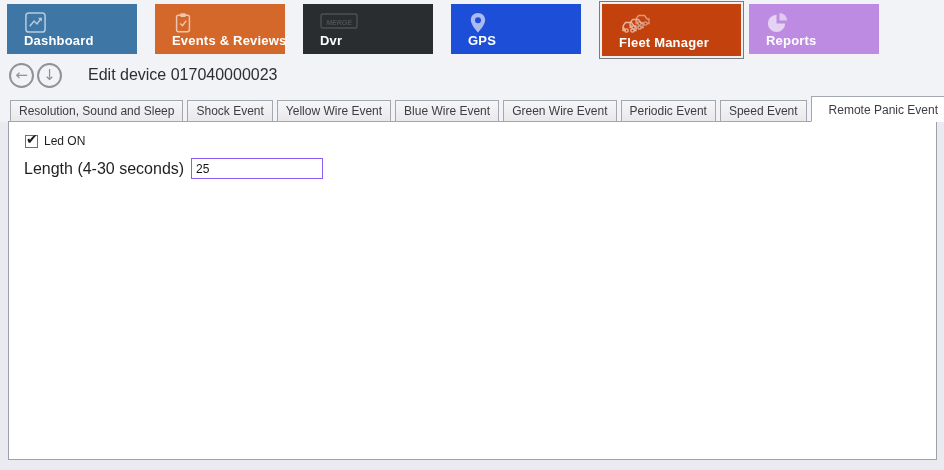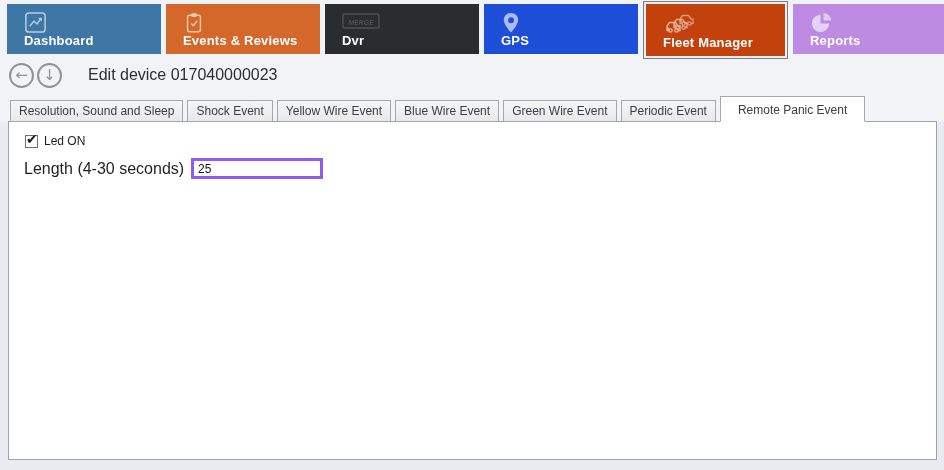--- a/index.html
+++ b/index.html
@@ -7,22 +7,22 @@
   body {
     font-family: "Liberation Sans", sans-serif;
     background: #e9ebf0;
     overflow: hidden;
   }
   .header { background: #f2f3f6; padding-top: 4px; }
 
   
   .tiles { display: flex; padding-left: 7px; height: 50px; align-items: flex-start; }
   .tile {
-    width: 154px; height: 50px; position: relative; color: #fff;
-    margin-right: 5px; cursor: pointer; flex: none;
+    width: 130px; height: 50px; position: relative; color: #fff;
+    margin-right: 18px; cursor: pointer; flex: none;
   }
   .tile .ticon { position: absolute; top: 7px; left: 17px; opacity: 0.62; }
   .tile .tlabel {
     position: absolute; bottom: 6px; left: 17px;
     font-weight: bold; font-size: 13px; letter-spacing: 0.2px; white-space: nowrap;
   }
   .t-dashboard { background: #3e76a6; }
   .t-events    { background: #d4682a; }
   .t-dvr       { background: #2a2d2f; }
   .t-gps       { background: #1d4ed8; }
@@ -71,21 +71,21 @@
     position: relative; flex: none;
   }
   .checkbox .mark {
     position: absolute; left: 0px; top: -5px; color: #1a1a1a;
     font-size: 14px; font-family: "DejaVu Sans", sans-serif;
   }
   .check-label { font-size: 12px; color: #1f1f22; margin-left: 6px; }
   .field-row { display: flex; align-items: center; margin-left: 7px; }
   .field-label { font-size: 16px; color: #1f1f22; margin-right: 7px; white-space: nowrap; }
   .field-input {
-    width: 132px; height: 21px; border: 3px solid #8b5cf6; font-size: 12px;
+    width: 132px; height: 21px; border: 1px solid #8b5cf6; font-size: 12px;
     padding: 1px 4px; font-family: "Liberation Sans", sans-serif; color: #141414;
   }
 
   
   svg { display: block; }
 </style>
 </head>
 <body>
 
 <div class="header">
@@ -180,20 +180,21 @@
     <span class="page-title">Edit device 017040000023</span>
   </div>
 
   <div class="tabstrip">
     <span class="tab">Resolution, Sound and Sleep</span>
     <span class="tab">Shock Event</span>
     <span class="tab">Yellow Wire Event</span>
     <span class="tab">Blue Wire Event</span>
     <span class="tab">Green Wire Event</span>
     <span class="tab">Periodic Event</span>
+    <span class="tab">Speed Event</span>
     <span class="tab active">Remote Panic Event</span>
   </div>
 </div>
 
 <div class="panel">
   <div class="panel-content">
 
     <div class="check-row">
       <span class="checkbox">
         <span class="mark">✔</span>

